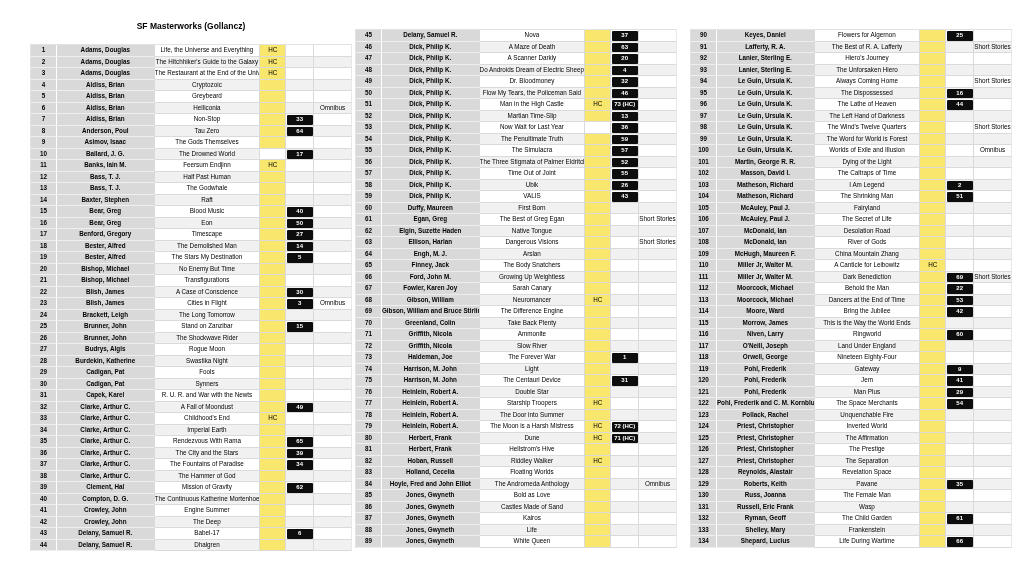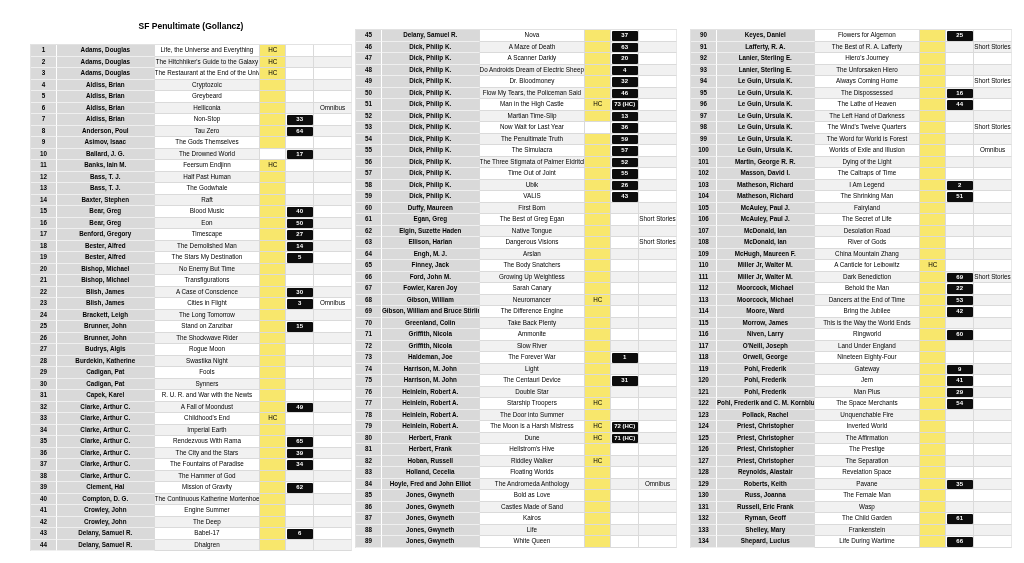--- a/index.html
+++ b/index.html
@@ -34,21 +34,21 @@
 
   .badge-box { display:inline-block; min-width:26px; padding:0 2px; height:9.5px;
                line-height:9.5px; margin-top:1px; background:#0d0d0d; color:#ffffff;
                font-size:6px; font-weight:bold; border-radius:1px; position:relative; z-index:2; }
   .badge-box:empty { display:none; }
 </style>
 </head>
 <body>
 
 <div class="sheet">
-  <div class="sheet-title">SF Penultimate (Gollancz)</div>
+  <div class="sheet-title">SF Masterworks (Gollancz)</div>
   <div class="tbl tbl-left">
   <div class="row">
     <div class="c num">1</div>
     <div class="c author">Adams, Douglas</div>
     <div class="c title">Life, the Universe and Everything</div>
     <div class="c hc yl">HC</div>
     <div class="c badge"></div>
     <div class="c note"></div>
   </div>
 

